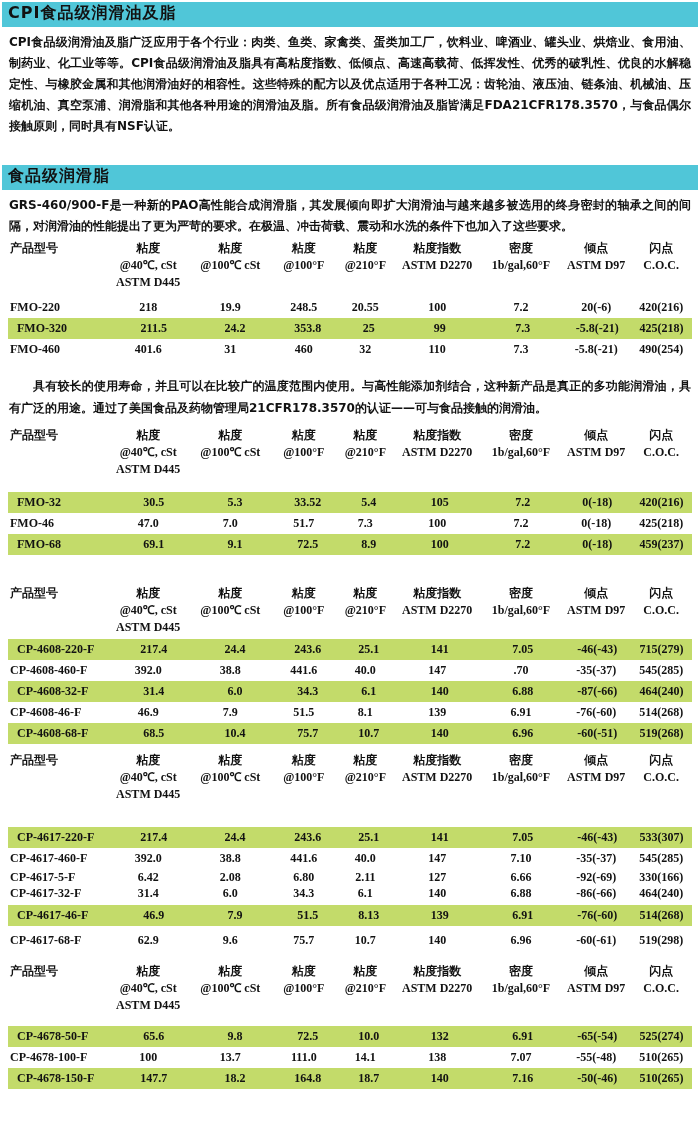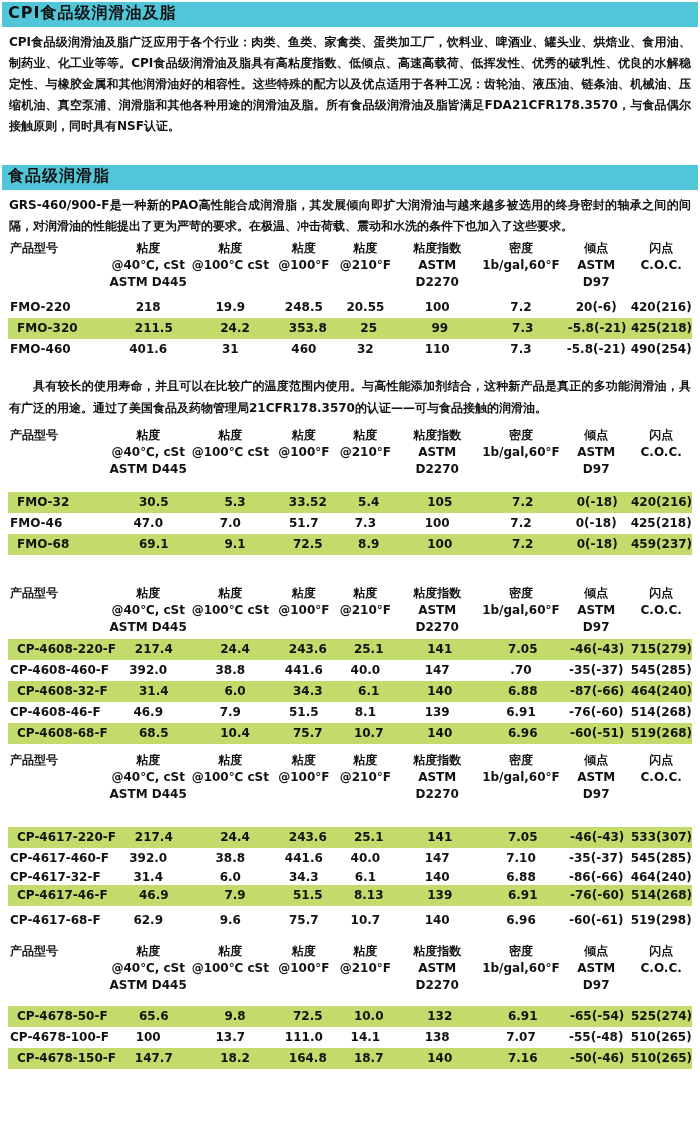--- a/index.html
+++ b/index.html
@@ -21,21 +21,21 @@
     padding:1px 24px 3px 6px;
     letter-spacing:1px;
   }
   .para{
     margin:5px 9px 0 9px;
     font-size:12px;font-weight:bold;
     line-height:21px;
     text-align:justify;
   }
   .para.indent{ text-indent:2em; }
-  .tsec{ margin:0 8px; }
+  .tsec{ margin:0 8px;font-family:Liberation Serif, serif; }
   .trow{
     display:grid;
     grid-template-columns:14.5% 12% 12% 9.5% 8.5% 12.5% 12% 10% 9%;
     align-items:center;
   }
   .trow > div{
     text-align:center;
     font-size:12px;font-weight:bold;
     white-space:nowrap;
     line-height:21px;height:21px;
@@ -47,21 +47,21 @@
     align-self:start;
   }
   .hl{ background:var(--hl);padding-left:7px; }
   .compact > div{ height:16px; line-height:16px; }
   
   #t1{ margin-top:3px; }   #t1 .thead{ margin-bottom:6px; }
   #p3{ margin-top:16px; line-height:21.5px; }
   #t2{ margin-top:8px; }   #t2 .thead{ margin-bottom:14px; }
   #t3{ margin-top:30px; }  #t3 .thead{ margin-bottom:3px; }
   #t4{ margin-top:8px; }   #t4 .thead{ margin-bottom:24px; }
-  #t4 .trow:nth-child(6){ margin-top:4px; margin-bottom:4px;border-radius:8px; }
+  #t4 .trow:nth-child(6){ margin-top:4px; margin-bottom:4px; }
   #t5{ margin-top:12px; }  #t5 .thead{ margin-bottom:12px; }
   #banner2{ margin-top:28px; }
   #p2{ line-height:21px; }
 </style>
 </head>
 <body>
 
 <div class="banner" id="banner1">CPI食品级润滑油及脂</div>
 
 <p class="para">CPI食品级润滑油及脂广泛应用于各个行业：肉类、鱼类、家禽类、蛋类加工厂，饮料业、啤酒业、罐头业、烘焙业、食用油、制药业、化工业等等。CPI食品级润滑油及脂具有高粘度指数、低倾点、高速高载荷、低挥发性、优秀的破乳性、优良的水解稳定性、与橡胶金属和其他润滑油好的相容性。这些特殊的配方以及优点适用于各种工况：齿轮油、液压油、链条油、机械油、压缩机油、真空泵浦、润滑脂和其他各种用途的润滑油及脂。所有食品级润滑油及脂皆满足FDA21CFR178.3570，与食品偶尔接触原则，同时具有NSF认证。</p>
@@ -297,20 +297,31 @@
     <div class="trow">
       <div>CP-4617-460-F</div>
       <div>392.0</div>
       <div>38.8</div>
       <div>441.6</div>
       <div>40.0</div>
       <div>147</div>
       <div>7.10</div>
       <div>-35(-37)</div>
       <div>545(285)</div>
+    </div>
+    <div class="trow compact">
+      <div>CP-4617-5-F</div>
+      <div>6.42</div>
+      <div>2.08</div>
+      <div>6.80</div>
+      <div>2.11</div>
+      <div>127</div>
+      <div>6.66</div>
+      <div>-92(-69)</div>
+      <div>330(166)</div>
     </div>
     <div class="trow compact">
       <div>CP-4617-32-F</div>
       <div>31.4</div>
       <div>6.0</div>
       <div>34.3</div>
       <div>6.1</div>
       <div>140</div>
       <div>6.88</div>
       <div>-86(-66)</div>

